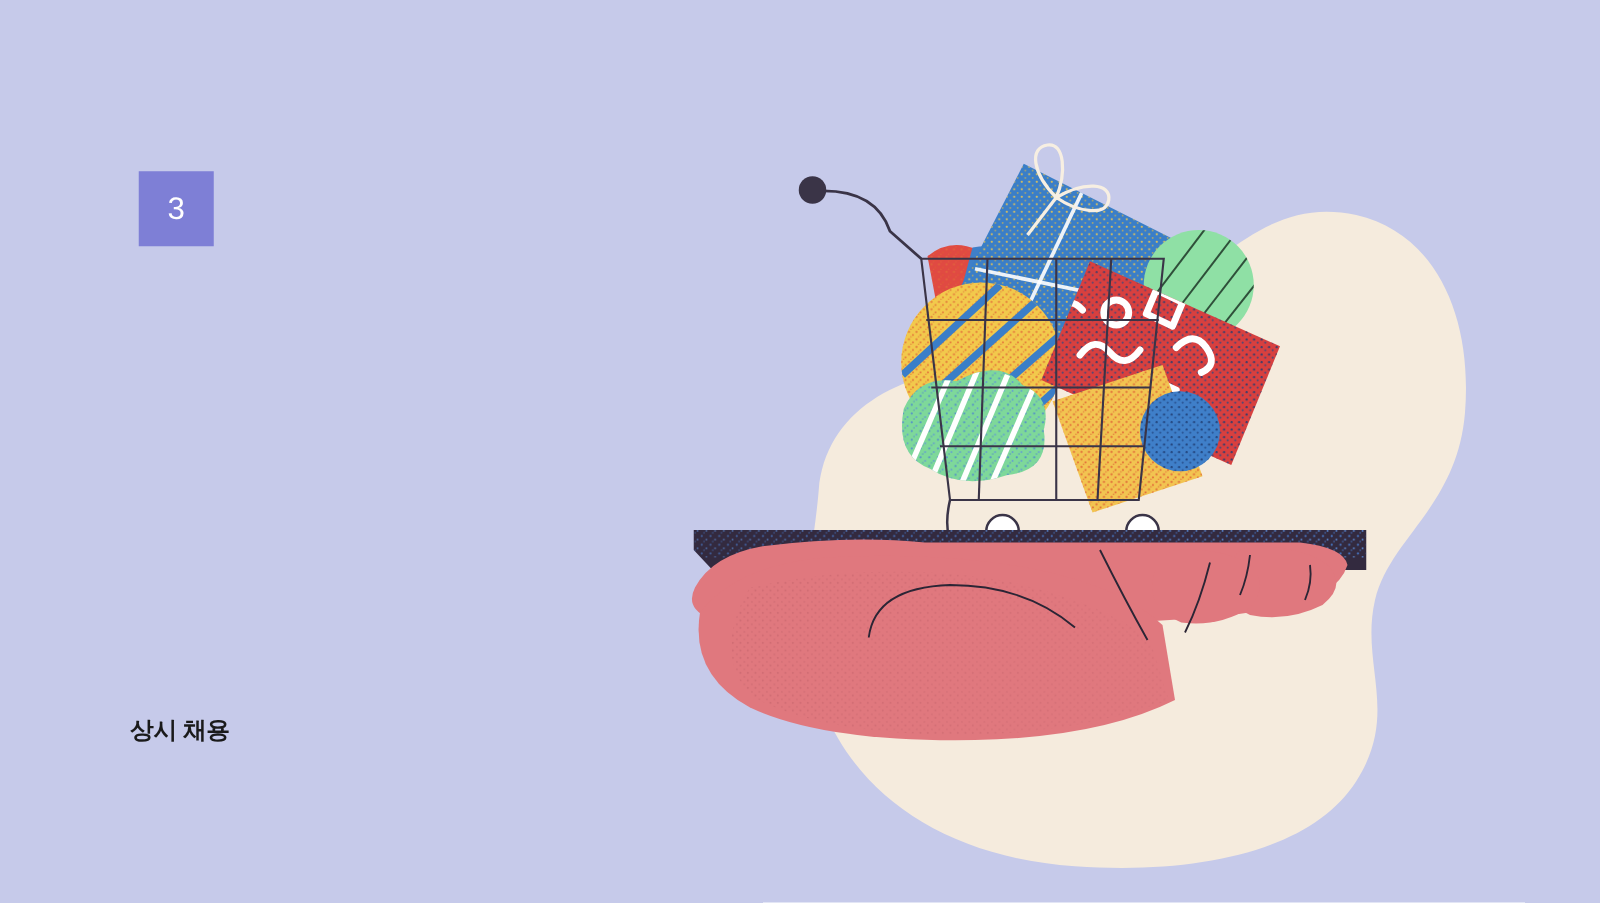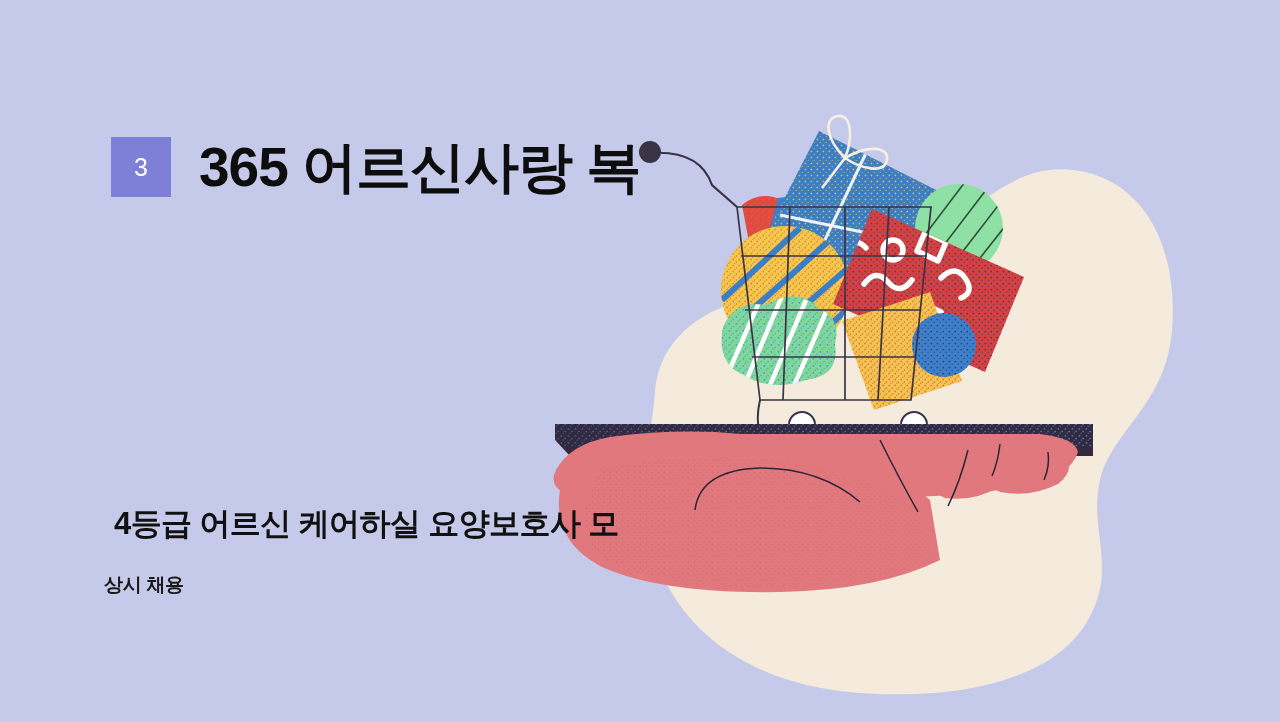--- a/index.html
+++ b/index.html
@@ -355,21 +355,19 @@
         <path d="M1000,444 Q998,462 992,476"></path>
         <path d="M1048,452 Q1050,466 1044,480"></path>
       </g>
     </g>
   </svg>
 
   <div class="text-layer">
 
     <div class="headline-row">
       <div class="rank-badge">3</div>
-      <div class="headline">365 어르신사랑 복</div>
     </div>
 
-    <div class="subheadline">4등급 어르신 케어하실 요양보호사 모</div>
 
     <div class="status-text">상시 채용</div>
   </div>
 
 </div>
 
 </body></html>

